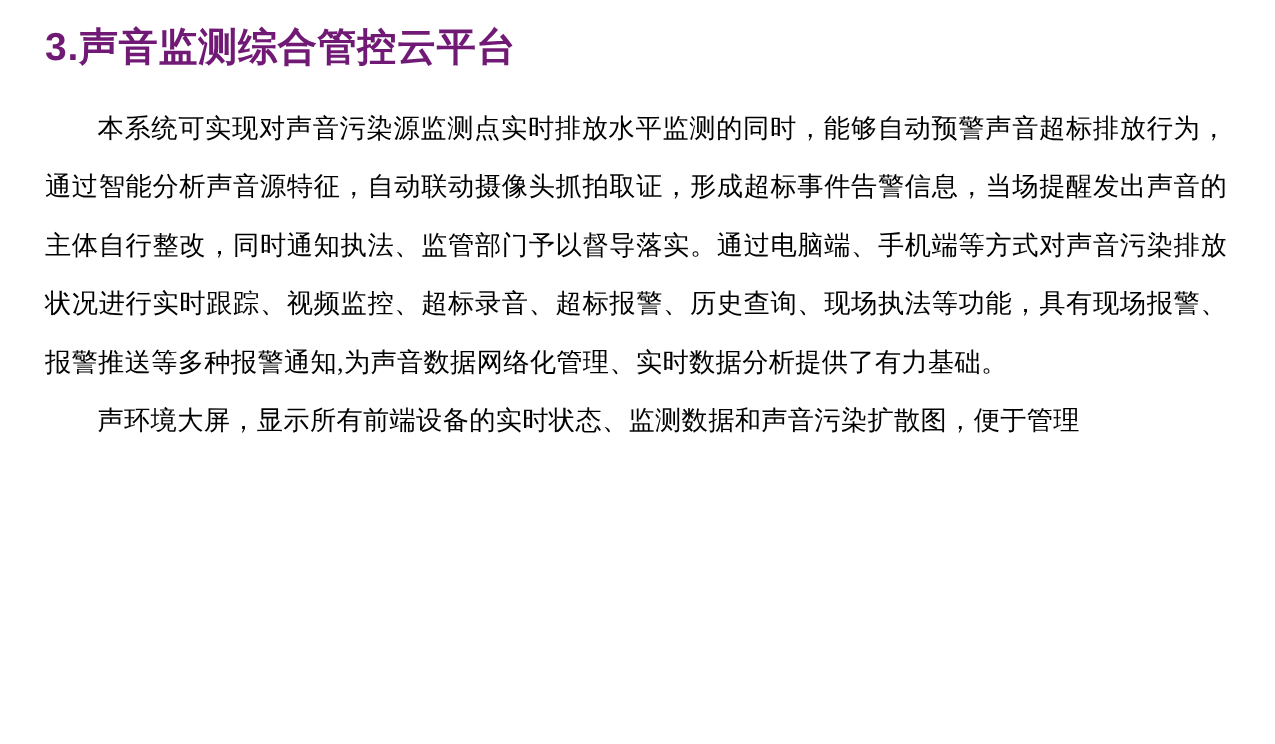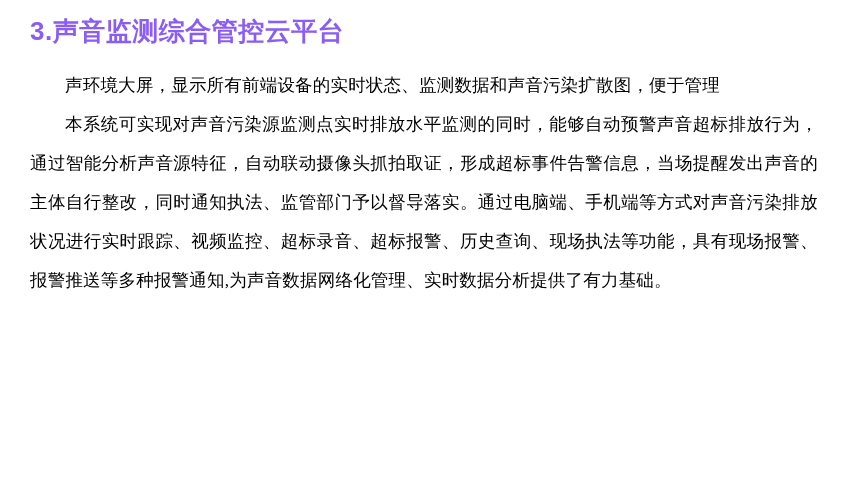--- a/index.html
+++ b/index.html
@@ -22,21 +22,21 @@
     padding: 0 32px 0 30px;
   }
   .doc-heading {
     font-family: "Liberation Sans", sans-serif;
     font-weight: bold;
     font-size: 26px;
     line-height: 34px;
     letter-spacing: 0.5px;
     margin: 14px 0 0 0;
     padding: 0;
-    color: #8b5cf6;
+    color: #701a75;
   }
   .body-block {
     margin-top: 18px;
   }
   .para {
     font-size: 17.5px;
     line-height: 39px;
     text-align: justify;
     text-justify: inter-ideograph;
     text-indent: 2em;
@@ -49,17 +49,17 @@
   }
 </style>
 </head>
 <body>
 
 <div class="page">
 
   <h1 class="doc-heading">3.声音监测综合管控云平台</h1>
 
   <div class="body-block">
+    <p class="para">本系统可实现对声音污染源监测点实时排放水平监测的同时，能够自动预警声音超标排放行为，通过智能分析声音源特征，自动联动摄像头抓拍取证，形成超标事件告警信息，当场提醒发出声音的主体自行整改，同时通知执法、监管部门予以督导落实。通过电脑端、手机端等方式对声音污染排放状况进行实时跟踪、视频监控、超标录音、超标报警、历史查询、现场执法等功能，具有现场报警、报警推送等多种报警通知,为声音数据网络化管理、实时数据分析提供了有力基础。</p>
     <p class="para">声环境大屏，显示所有前端设备的实时状态、监测数据和声音污染扩散图，便于管理</p>
-    <p class="para">本系统可实现对声音污染源监测点实时排放水平监测的同时，能够自动预警声音超标排放行为，通过智能分析声音源特征，自动联动摄像头抓拍取证，形成超标事件告警信息，当场提醒发出声音的主体自行整改，同时通知执法、监管部门予以督导落实。通过电脑端、手机端等方式对声音污染排放状况进行实时跟踪、视频监控、超标录音、超标报警、历史查询、现场执法等功能，具有现场报警、报警推送等多种报警通知,为声音数据网络化管理、实时数据分析提供了有力基础。</p>
   </div>
 
 </div>
 
 </body></html>

